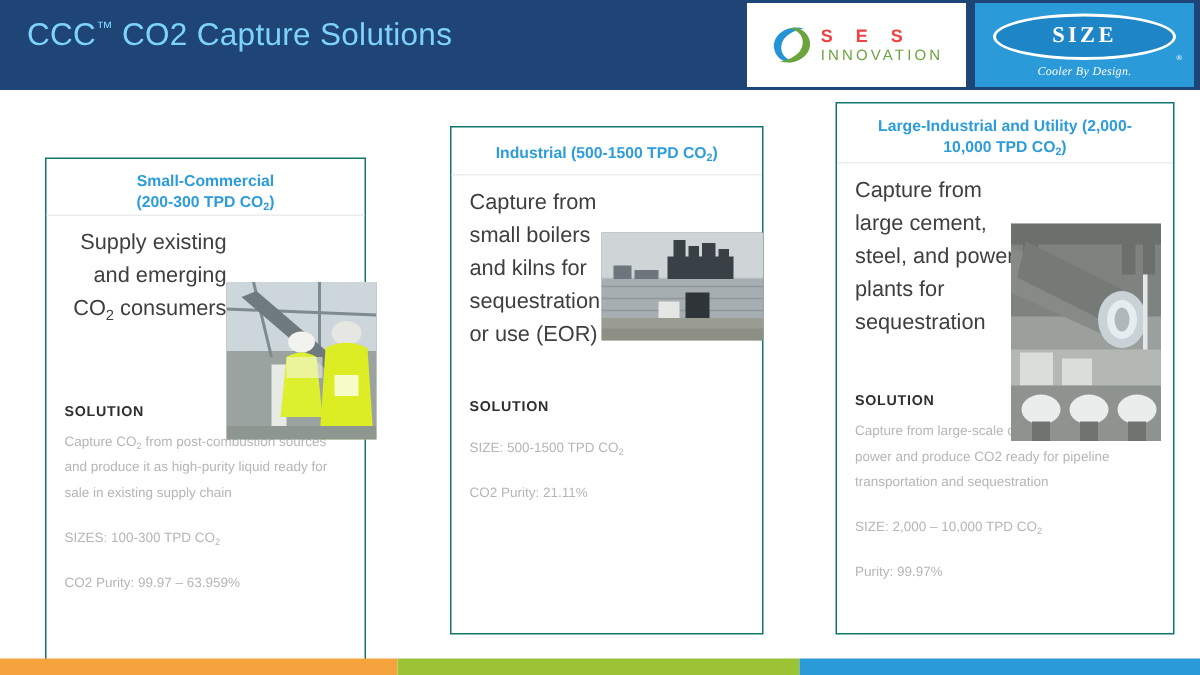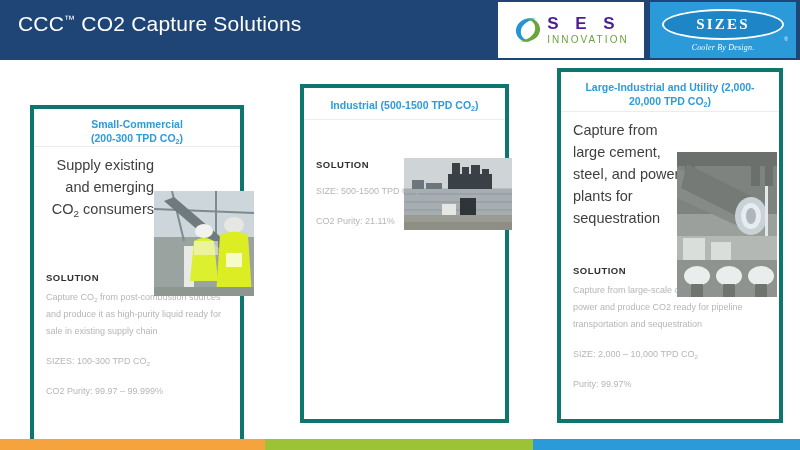--- a/index.html
+++ b/index.html
@@ -10,35 +10,35 @@
   }
   .slide{position:relative;width:800px;height:450px;background:#fff;}
 
   
   .header{
     position:absolute;left:0;top:0;width:800px;height:60px;
     background:#1f4576;
   }
   .header-title{
     position:absolute;left:18px;top:12px;
-    font-size:21px;color:#ffffff;font-weight:400;letter-spacing:.2px;
+    font-size:21px;color:#7dd3fc;font-weight:400;letter-spacing:.2px;
     white-space:nowrap;
   }
   .header-title .tm{font-size:11px;vertical-align:super;}
 
   
   .logo-ses{
     position:absolute;left:498px;top:2px;width:146px;height:56px;
     background:#ffffff;display:flex;align-items:center;justify-content:center;
   }
   .logo-ses-inner{display:flex;align-items:center;gap:4px;}
   .ses-mark{width:30px;height:30px;position:relative;flex:0 0 auto;}
   .ses-txt{display:flex;flex-direction:column;line-height:1;}
   .ses-letters{
-    font-size:17px;font-weight:700;color:#4c1d95;letter-spacing:6px;
+    font-size:12px;font-weight:700;color:#ef4444;letter-spacing:6px;
     font-family:"Liberation Sans", sans-serif;
   }
   .ses-sub{
     font-size:10px;font-weight:400;color:#6aa43c;letter-spacing:2.1px;
     margin-top:3px;
   }
   .logo-chart{
     position:absolute;left:650px;top:2px;width:146px;height:56px;
     background:#2a9ad8;display:flex;flex-direction:column;
     align-items:center;justify-content:center;
@@ -56,21 +56,21 @@
   .chart-tag{
     font-family:"Liberation Serif", serif;
     font-size:8px;font-style:italic;color:#ffffff;margin-top:3px;
     letter-spacing:.2px;
   }
   .chart-reg{position:absolute;right:-6px;bottom:-4px;font-size:5px;color:#fff;}
 
   
   .card{
     position:absolute;background:#ffffff;
-    border:4px solid #0f766e;
+    border:1px solid #0f766e;
     box-sizing:border-box;
   }
   .card-head{
     text-align:center;
     color:#2d9cdb;font-weight:700;font-size:10.5px;line-height:14px;
     padding:8px 8px 7px 8px;
     border-bottom:1px solid #ececec;
     box-sizing:border-box;
   }
   .card-body{position:relative;padding:7px 12px 8px 12px;box-sizing:border-box;}
@@ -118,21 +118,21 @@
         </span>
         <span class="ses-txt">
           <span class="ses-letters">S E S</span>
           <span class="ses-sub">INNOVATION</span>
         </span>
       </div>
     </div>
 
     <div class="logo-chart">
       <div class="chart-oval">
-        <span class="chart-word">SIZES</span>
+        <span class="chart-word">SIZE</span>
         <span class="chart-reg">®</span>
       </div>
       <div class="chart-tag">Cooler By Design.</div>
     </div>
   </div>
 
   <div class="card" style="left:30px;top:105px;width:214px;height:375px;">
     <div class="card-head" style="height:38px;">
       <div><span>Small-Commercial</span></div>
       <div><span>(200-300 TPD CO</span><sub>2</sub><span>)</span></div>
@@ -168,21 +168,21 @@
         <span>Supply existing and emerging CO</span><sub>2</sub><span> consumers</span>
       </div>
 
       <div class="sol-label" style="margin-top:52px;">SOLUTION</div>
       <div class="sol-text">
         <span>Capture CO</span><sub>2</sub><span> from post-combustion sources and produce it as high-purity liquid ready for sale in existing supply chain</span>
       </div>
       <div class="sol-meta">
         <span>SIZES: 100-300 TPD CO</span><sub>2</sub>
       </div>
-      <div class="sol-meta">CO2 Purity: 99.97 – 99.999%</div>
+      <div class="sol-meta">CO2 Purity: 99.97 – 63.959%</div>
     </div>
   </div>
 
   <div class="card" style="left:300px;top:84px;width:209px;height:339px;">
     <div class="card-head" style="height:32px;padding-top:10px;">
       <div><span>Industrial (500-1500 TPD CO</span><sub>2</sub><span>)</span></div>
     </div>
     <div class="card-body" style="height:305px;">
       <div class="photo" style="left:100px;top:38px;width:108px;height:72px;">
         <svg width="108" height="72" viewBox="0 0 108 72" preserveAspectRatio="none">
@@ -205,33 +205,34 @@
             <line x1="0" y1="44" x2="108" y2="44"></line>
             <line x1="0" y1="52" x2="108" y2="52"></line>
           </g>
           <rect x="56" y="40" width="16" height="18" fill="#2e3438"></rect>
           <rect x="38" y="46" width="14" height="11" fill="#e4e7e4"></rect>
           <rect y="57" width="108" height="15" fill="#9a9c93"></rect>
           <rect x="0" y="64" width="108" height="8" fill="#8d8f85"></rect>
         </svg>
       </div>
 
+      <div class="lead" style="width:90px;">Capture from small boilers and kilns for sequestration or use (EOR)</div>
 
       <div class="sol-label" style="margin-top:32px;">SOLUTION</div>
       <div class="sol-meta">
         <span>SIZE: 500-1500 TPD CO</span><sub>2</sub>
       </div>
       <div class="sol-meta">CO2 Purity: 21.11%</div>
     </div>
   </div>
 
   <div class="card" style="left:557px;top:68px;width:226px;height:355px;">
     <div class="card-head" style="height:40px;">
       <div><span>Large-Industrial and Utility (2,000-</span></div>
-      <div><span>20,000 TPD CO</span><sub>2</sub><span>)</span></div>
+      <div><span>10,000 TPD CO</span><sub>2</sub><span>)</span></div>
     </div>
     <div class="card-body" style="height:315px;">
       <div class="photo" style="left:116px;top:40px;width:100px;height:145px;">
         <svg width="100" height="145" viewBox="0 0 100 145" preserveAspectRatio="none">
           <rect width="100" height="145" fill="#9ba09c"></rect>
           <rect width="100" height="62" fill="#7e837f"></rect>
           <g fill="#6b706c">
             <rect x="0" y="0" width="100" height="14"></rect>
             <rect x="8" y="14" width="10" height="20"></rect>
             <rect x="74" y="6" width="9" height="28"></rect>

